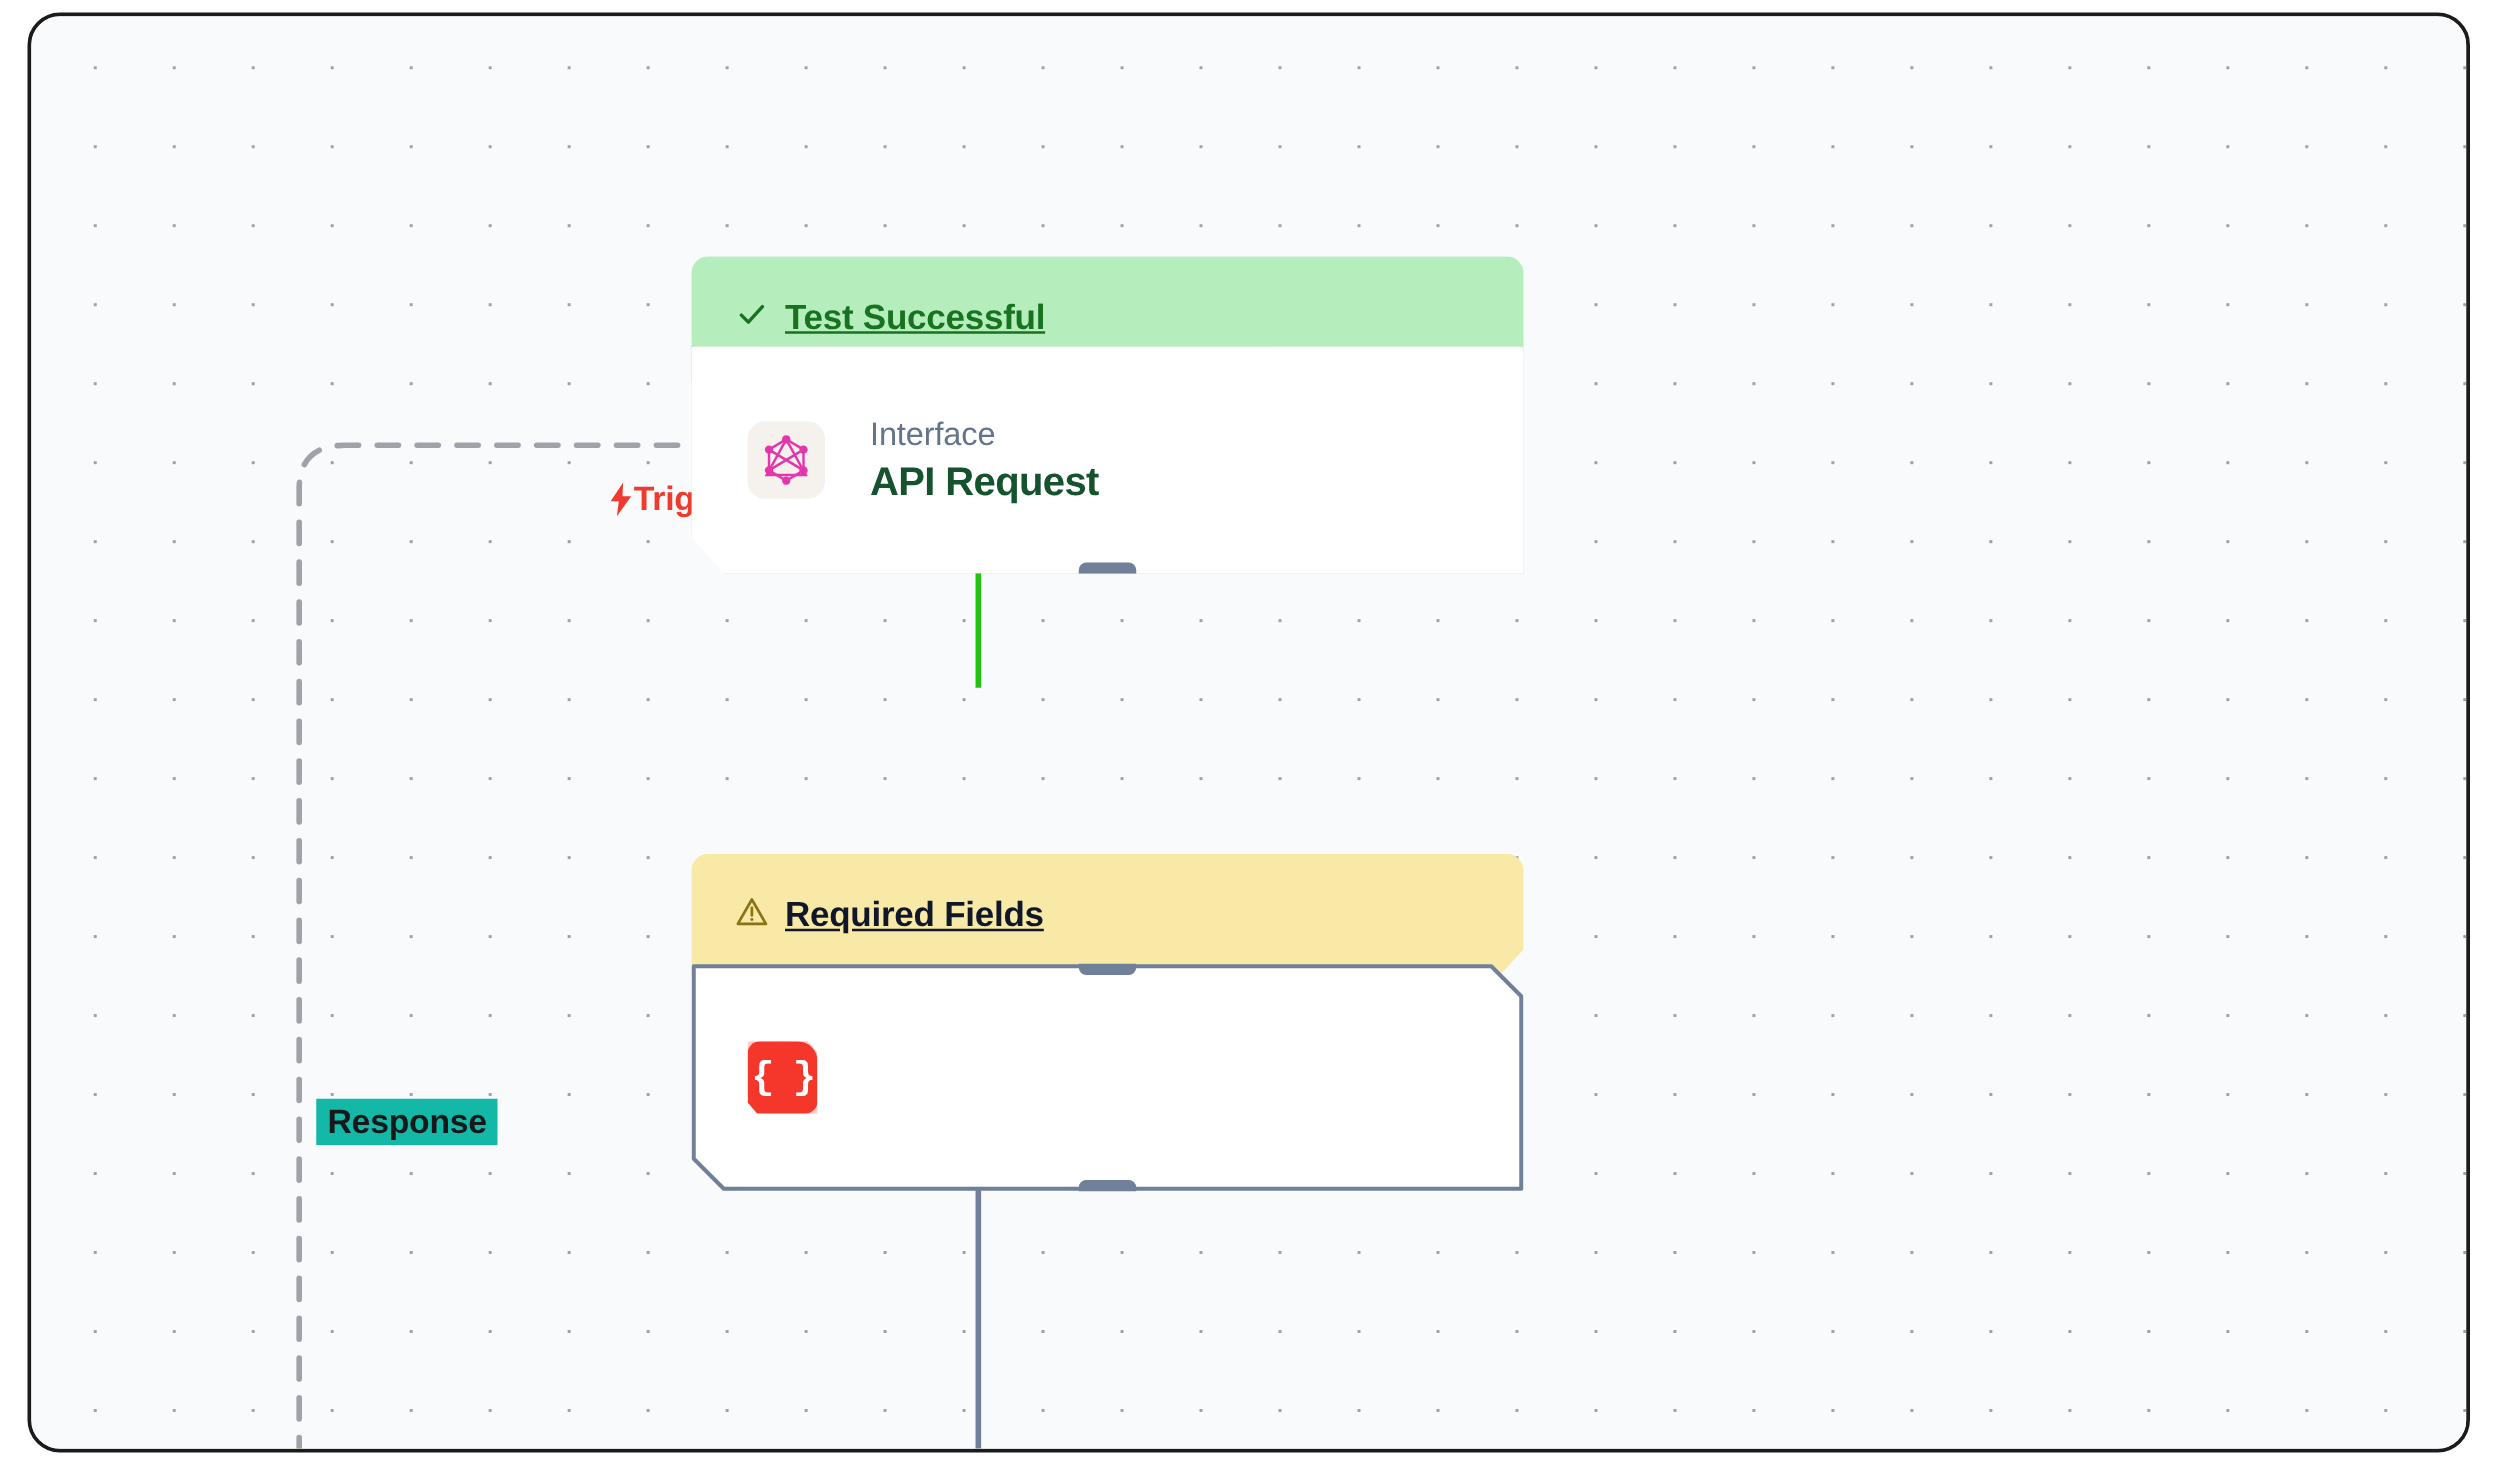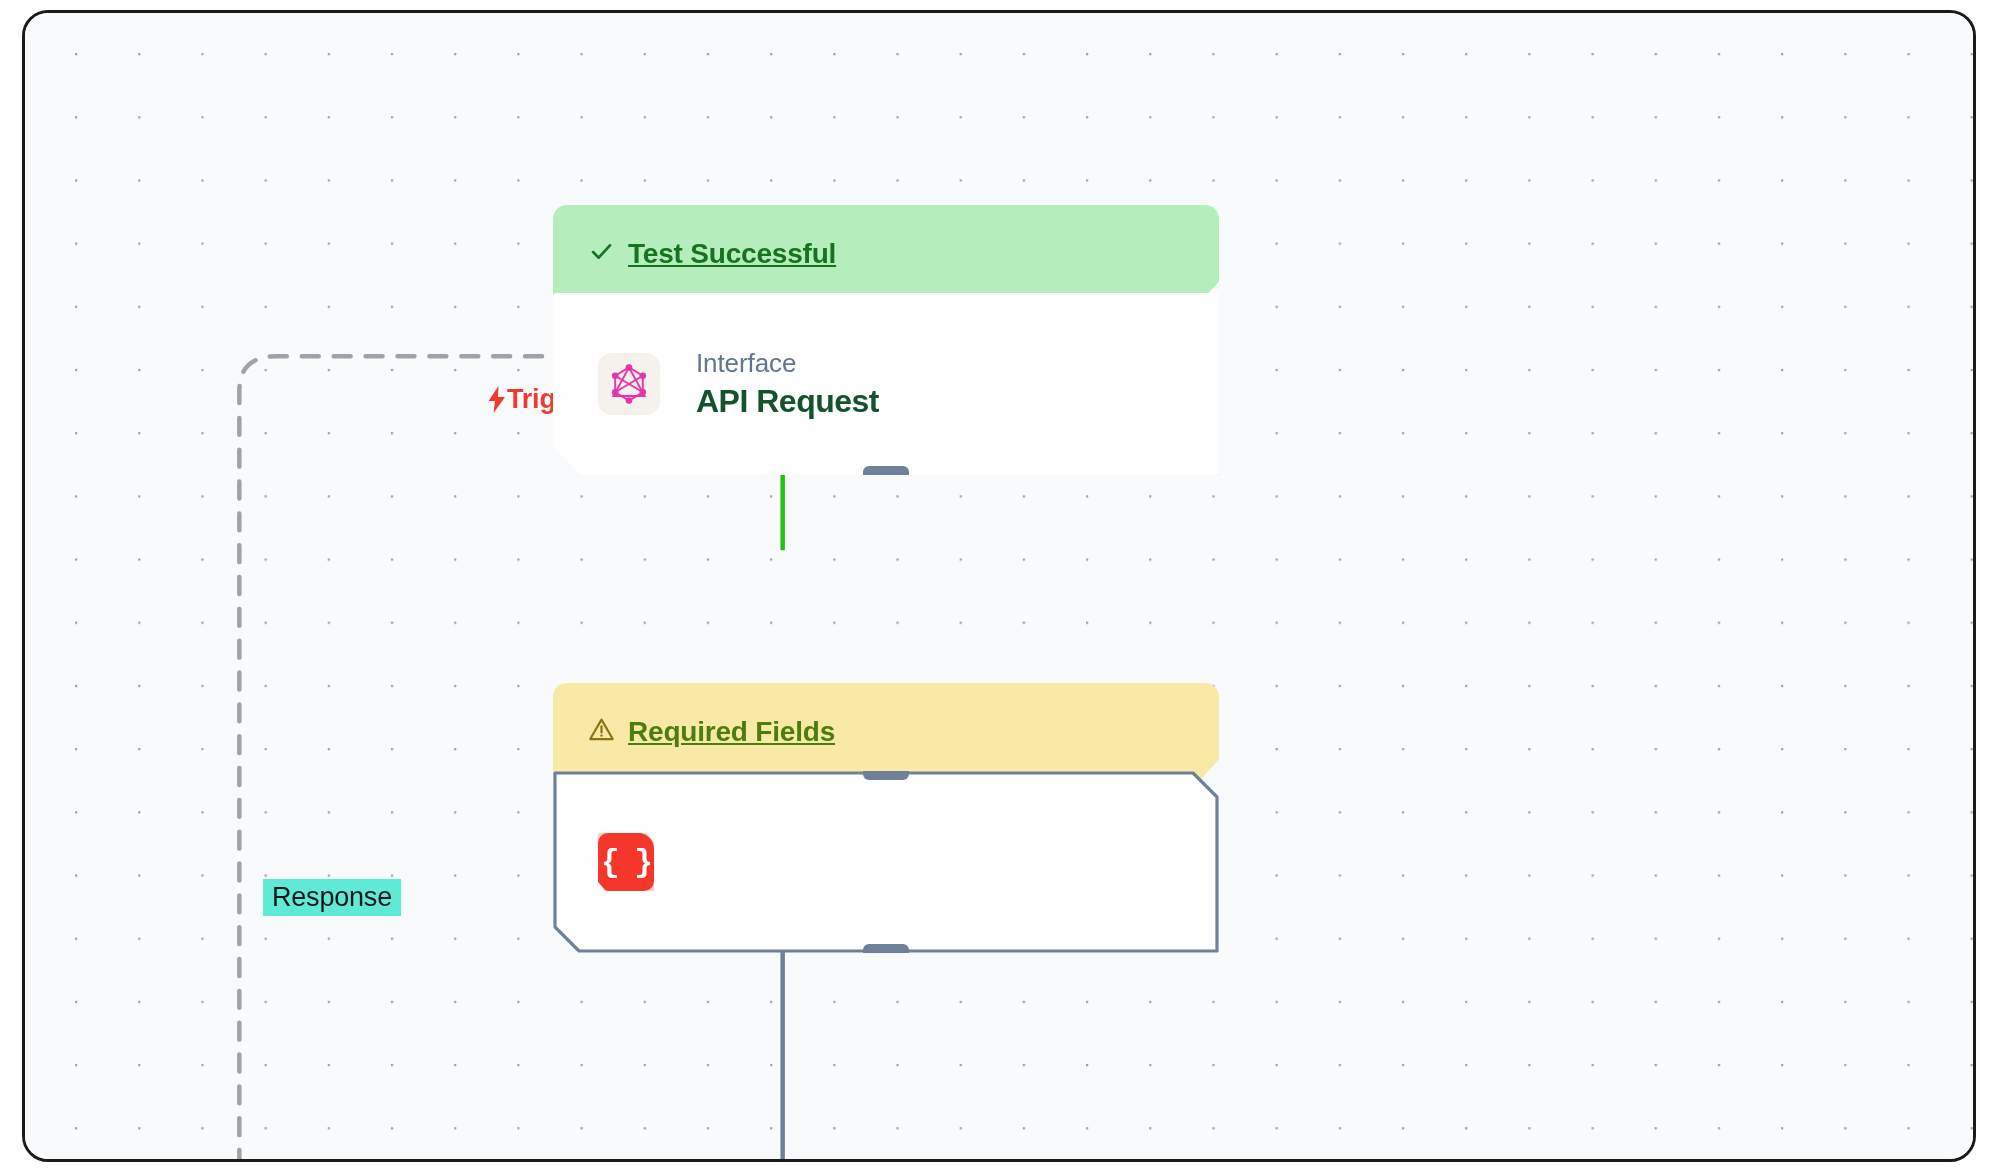--- a/index.html
+++ b/index.html
@@ -62,25 +62,25 @@
     gap: 0px;
   }
   #trigger-label .bolt {
     display: inline-block;
     width: 20px;
     height: 28px;
     line-height: 28px;
     font-size: 26px;
   }
   #response-label {
-    left: 238px;
+    left: 228px;
     top: 866px;
     color: #18181b;
-    font-weight: 400;
-    background: #5eead4;
+    font-weight: 700;
+    background: #14b8a6;
     padding: 3px 9px;
   }
 
   
   .node-group { position: absolute; }
 
   
   .status-banner {
     position: absolute;
     left: 0;
@@ -98,21 +98,21 @@
     border-radius: 14px 14px 0 0;
     clip-path: polygon(0 0, 100% 0, 100% 78%, 97% 100%, 0 100%);
     text-decoration: underline;
   }
   .status-banner.success {
     background: #b5edbd;
     color: #17731f;
   }
   .status-banner.warning {
     background: #f9e9a6;
-    color: #4d7c0f;
+    color: #0f172a;
   }
   .status-banner .banner-icon {
     font-size: 27px;
     line-height: 1;
     display: inline-block;
   }
 
   
   .node-card {
     position: absolute;
@@ -120,21 +120,21 @@
     width: 666px;
     height: 182px;
     background: #ffffff;
     box-sizing: border-box;
     display: flex;
     align-items: center;
     padding-left: 45px;
     gap: 36px;
   }
   .node-card.plain {
-    top: 88px;
+    top: 72px;
     box-shadow: 0 3px 12px rgba(15,23,42,0.13), 0 1px 3px rgba(15,23,42,0.08);
     clip-path: polygon(0 0, 100% 0, 100% 0, 100% 100%, 4% 100%, 0 84%);
     border-radius: 3px;
   }
   .node-card.bordered {
     top: 88px;
     clip-path: polygon(0 0, 100% 0, 100% 100%, 0 100%);
   }
 
   

